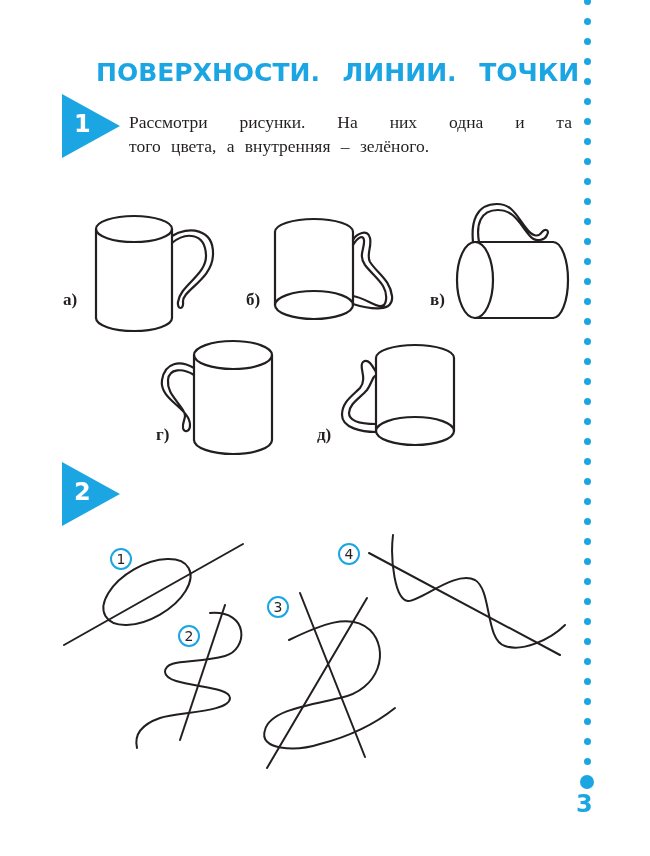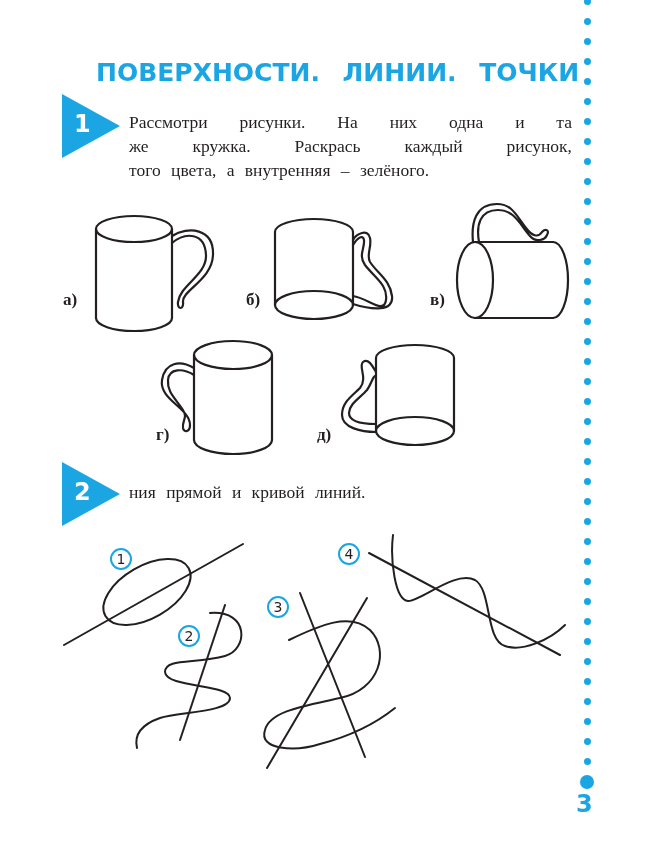--- a/index.html
+++ b/index.html
@@ -102,21 +102,20 @@
 <div class="title">ПОВЕРХНОСТИ.  ЛИНИИ.  ТОЧКИ</div>
 
 <div class="badge" style="left:62px;top:94px;">
   <svg width="60" height="66">
     <polygon points="0,0 58,32 0,64" fill="#1ba6e3"></polygon>
   </svg>
   <span class="num">1</span>
 </div>
 <div class="task-text" style="top:110px;">
   <span class="line">Рассмотри рисунки. На них одна и та</span>
-  <span class="line">же кружка. Раскрась каждый рисунок,</span>
   <span class="line last">того цвета, а внутренняя – зелёного.</span>
 </div>
 
 <svg class="art" width="650" height="856">
   <g fill="none" stroke="#231f20" stroke-width="2.2" stroke-linejoin="round" stroke-linecap="round">
 
     <g>
       <ellipse cx="134" cy="229" rx="38" ry="13"></ellipse>
       <line x1="96" y1="229" x2="96" y2="318"></line>
       <line x1="172" y1="229" x2="172" y2="318"></line>
@@ -163,21 +162,20 @@
 <div class="label" style="left:156px;top:425px;">г)</div>
 <div class="label" style="left:317px;top:425px;">д)</div>
 
 <div class="badge" style="left:62px;top:462px;">
   <svg width="60" height="66">
     <polygon points="0,0 58,32 0,64" fill="#1ba6e3"></polygon>
   </svg>
   <span class="num">2</span>
 </div>
 <div class="task-text" style="top:480px;">
-  <span class="line last">ния прямой и кривой линий.</span>
 </div>
 
 <svg class="art" width="650" height="856">
   <g fill="none" stroke="#231f20" stroke-width="2" stroke-linecap="round">
 
     <g>
       <ellipse cx="147" cy="592" rx="48" ry="26" transform="rotate(-30 147 592)"></ellipse>
       <line x1="64" y1="645" x2="243" y2="544"></line>
     </g>
 

